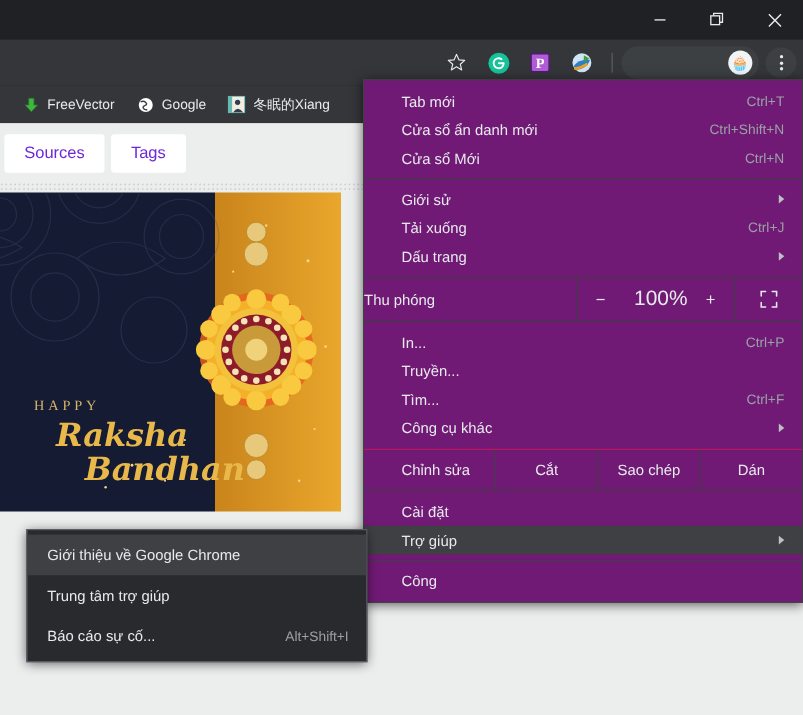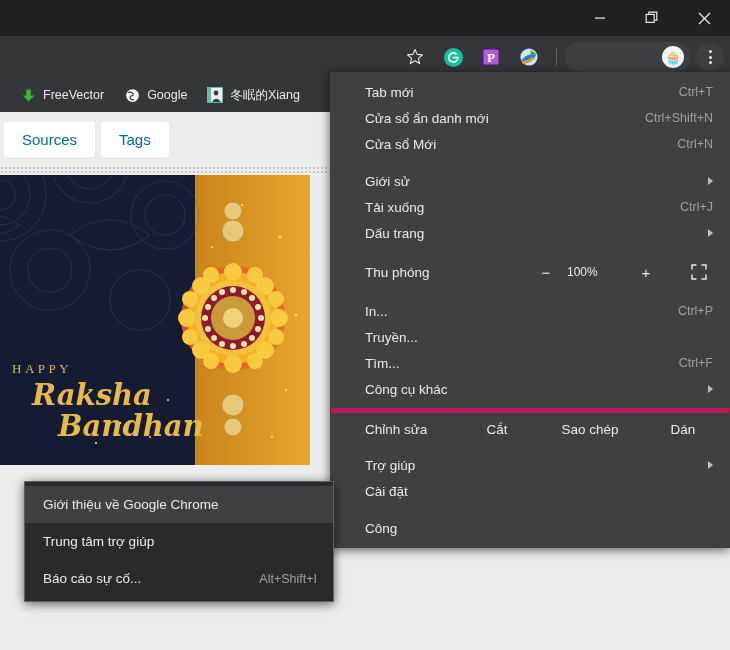--- a/index.html
+++ b/index.html
@@ -87,56 +87,56 @@
     position: absolute; left: 0; top: 112px; width: 730px; height: 538px;
     background: #eceded; overflow: hidden;
   }
   .tabs-row {
     position: absolute; left: 0; top: 0; width: 730px; height: 54px;
     background: #eceded;
     display: flex; align-items: center; padding-left: 4px; gap: 6px;
   }
   .ptab {
     background: #ffffff; border-radius: 3px;
-    padding: 9px 18px; font-size: 15px; color: #0369a1;
+    padding: 9px 18px; font-size: 15px; color: #6d28d9;
   }
   .dotted {
     position: absolute; left: 0; top: 54px; width: 730px; height: 8px;
     background-image: radial-gradient(#c8c9cb 0.8px, transparent 0.8px);
     background-size: 4px 4px;
   }
 
   .card-raksha {
     position: absolute; left: 0; top: 63px; width: 310px; height: 290px;
     overflow: hidden;
     background: linear-gradient(90deg, #141b33 0%, #141b33 63%, #c9841b 63%, #e9a72c 100%);
   }
   .rk-mandala {
     position: absolute; left: -60px; top: -70px; width: 290px; height: 260px;
     opacity: .30;
   }
   .rk-sparkles { position: absolute; inset: 0; }
-  .rk-text { position: absolute; left: 12px; bottom: 24px; }
+  .rk-text { position: absolute; left: 31px; bottom: 24px; }
   .rk-happy {
     color: #d8b56a; font-size: 13px; letter-spacing: 3.5px;
     font-family: "Liberation Serif", serif;
   }
   .rk-title {
     color: #e8b84b; font-size: 29px; line-height: 1.0;
     font-family: "DejaVu Serif", serif; font-style: italic; font-weight: bold;
     margin-top: 4px;
     margin-left: 20px;
   }
   .rk-title .l2 { display: block; margin-left: 26px; margin-top: 2px; }
   .rakhi { position: absolute; left: 178px; top: 18px; width: 110px; height: 250px; }
 
   
   .menu {
     position: absolute; left: 330px; top: 72px; width: 400px;
-    background: #404040;
+    background: #701a75;
     border: 1px solid #3f4043;
     box-shadow: 0 2px 10px rgba(0,0,0,.6);
     padding: 6px 0 0 0;
     font-size: 13.5px;
     color: #e8eaed;
   }
   .mi {
     position: relative; height: 26px;
     display: flex; align-items: center;
     padding: 0 16px 0 34px;
@@ -144,35 +144,35 @@
   .mi .lbl { flex: 1 1 auto; white-space: nowrap; }
   .mi .acc { color: #9aa0a6; font-size: 12.5px; white-space: nowrap; }
   .mi.sel { background: #3f4043; }
   .arrow {
     width: 0; height: 0;
     border-left: 5px solid #bdc1c6;
     border-top: 4px solid transparent;
     border-bottom: 4px solid transparent;
   }
   .msep { height: 1px; background: #3f4043; margin: 5px 0; }
-  .mgroup-top { border-top: 5px solid #be185d; }
+  .mgroup-top { border-top: 1px solid #be185d; }
 
   .zoomrow {
     display: flex; align-items: stretch; height: 40px;
     border-top: 1px solid #3f4043; border-bottom: 1px solid #3f4043;
   }
   .zoomrow .zlabel {
-    flex: 1 1 auto; display: flex; align-items: center; padding-left: 34px;
+    flex: 1 1 auto; display: flex; align-items: center; 
   }
   .zoomrow .zctl {
     display: flex; align-items: center; justify-content: center;
     border-left: 1px solid #3f4043;
   }
   .zminus, .zplus { width: 42px; display: flex; align-items: center; justify-content: center; color: #e8eaed; font-size: 15px; }
-  .zval { width: 58px; text-align: left; font-size: 12px; }
+  .zval { width: 58px; text-align: right; font-size: 19px; }
   .zfull { width: 62px; display: flex; align-items: center; justify-content: center; border-left: 1px solid #3f4043; }
 
   .editrow {
     display: flex; align-items: stretch; height: 38px;
     border-bottom: 1px solid #3f4043;
   }
   .editrow .ecell {
     display: flex; align-items: center; justify-content: center;
     font-size: 13.5px; color: #e8eaed;
     border-left: 1px solid #3f4043;
@@ -468,26 +468,26 @@
 
     <div class="editrow mgroup-top">
       <div class="ecell" style="flex:1 1 auto">Chỉnh sửa</div>
       <div class="ecell" style="width:93px">Cắt</div>
       <div class="ecell" style="width:93px">Sao chép</div>
       <div class="ecell" style="width:93px">Dán</div>
     </div>
 
     <div style="height:6px"></div>
 
+    <div class="mi">
+      <span class="lbl">Cài đặt</span>
+    </div>
     <div class="mi sel">
       <span class="lbl">Trợ giúp</span>
       <span class="arrow"></span>
-    </div>
-    <div class="mi">
-      <span class="lbl">Cài đặt</span>
     </div>
 
     <div class="msep"></div>
 
     <div class="mi">
       <span class="lbl">Công</span>
     </div>
 
     <div style="height:6px"></div>
   </div>

